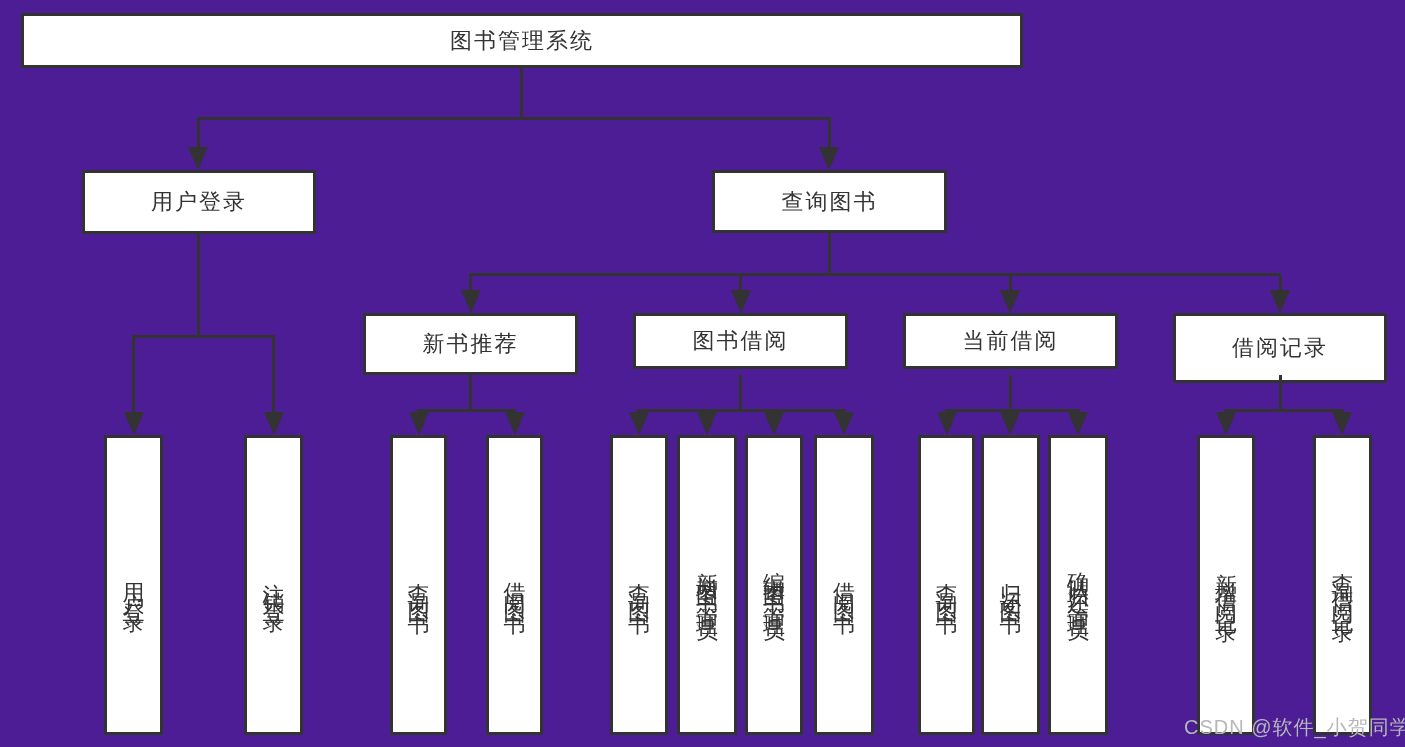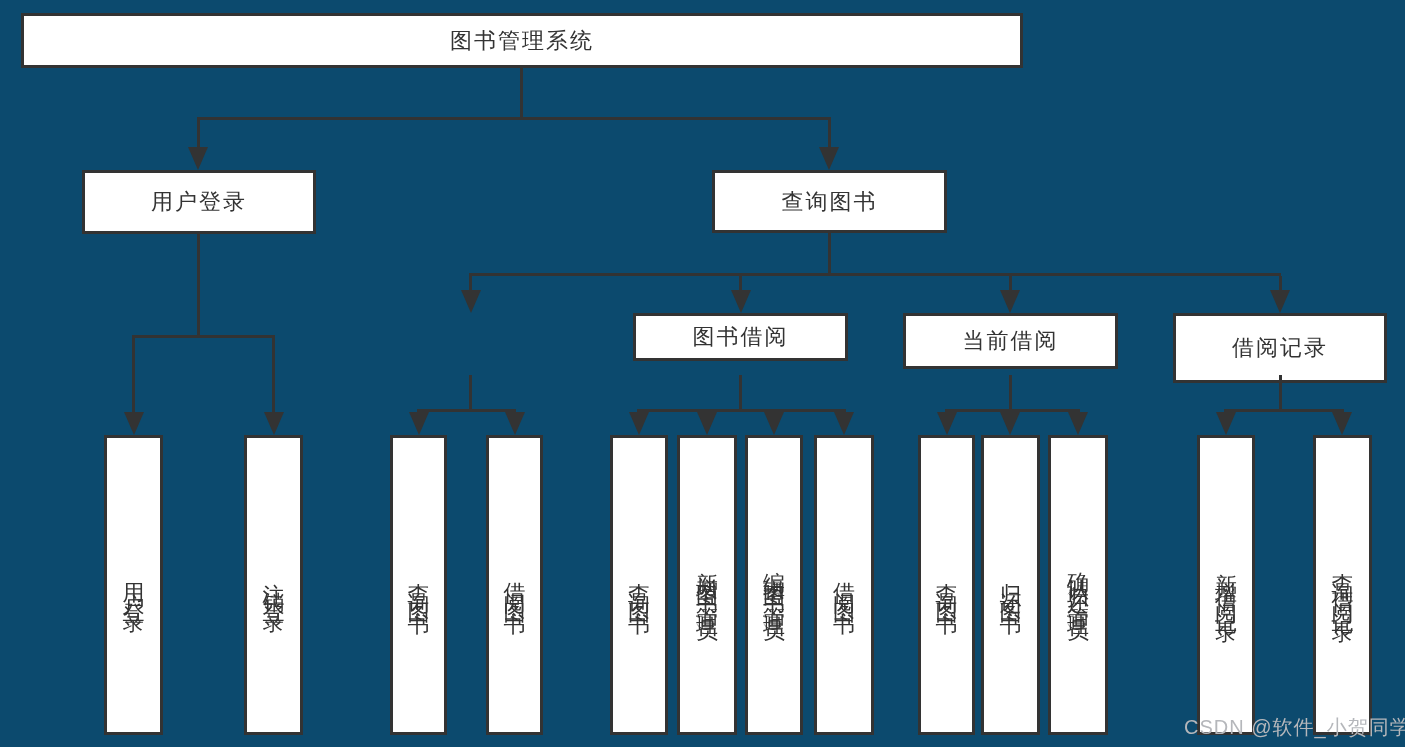--- a/index.html
+++ b/index.html
@@ -1,18 +1,18 @@
 <!DOCTYPE html>
 <html><head>
 <meta charset="utf-8">
 <style>
   * { margin:0; padding:0; box-sizing:border-box; }
   html,body { background:#ffffff; }
   body { font-family:"Liberation Sans","DejaVu Sans",sans-serif; }
-  .canvas { position:relative; width:1405px; height:747px; background:#0c4a6e; overflow:hidden; }
+  .canvas { position:relative; width:1405px; height:747px; background:#4c1d95; overflow:hidden; }
   .node {
     position:absolute; border:3px solid #333333; background:#ffffff;
     display:flex; align-items:center; justify-content:center; color:#333333;
   }
   .hlabel { font-size:22px; letter-spacing:2px; color:#333333; white-space:nowrap; }
   .vtext {
     writing-mode:vertical-lr; text-orientation:mixed;
     font-size:22px; letter-spacing:10px; line-height:1; color:#333333; white-space:nowrap;
   }
   .vtext.tight { letter-spacing:7px; }
@@ -36,21 +36,24 @@
     <span class="hlabel">图书管理系统</span>
   </div>
 
   <div class="node" style="left:82px;top:170px;width:234px;height:64px">
     <span class="hlabel">用户登录</span>
   </div>
   <div class="node" style="left:712px;top:170px;width:235px;height:63px">
     <span class="hlabel">查询图书</span>
   </div>
 
-  <div class="node" style="left:633px;top:313px;width:215px;height:48px">
+  <div class="node" style="left:363px;top:313px;width:215px;height:62px">
+    <span class="hlabel">新书推荐</span>
+  </div>
+  <div class="node" style="left:633px;top:313px;width:215px;height:56px">
     <span class="hlabel">图书借阅</span>
   </div>
   <div class="node" style="left:903px;top:313px;width:215px;height:56px">
     <span class="hlabel">当前借阅</span>
   </div>
   <div class="node" style="left:1173px;top:313px;width:214px;height:70px">
     <span class="hlabel">借阅记录</span>
   </div>
 
   <div class="node" style="left:104px;top:435px;width:59px;height:300px">

